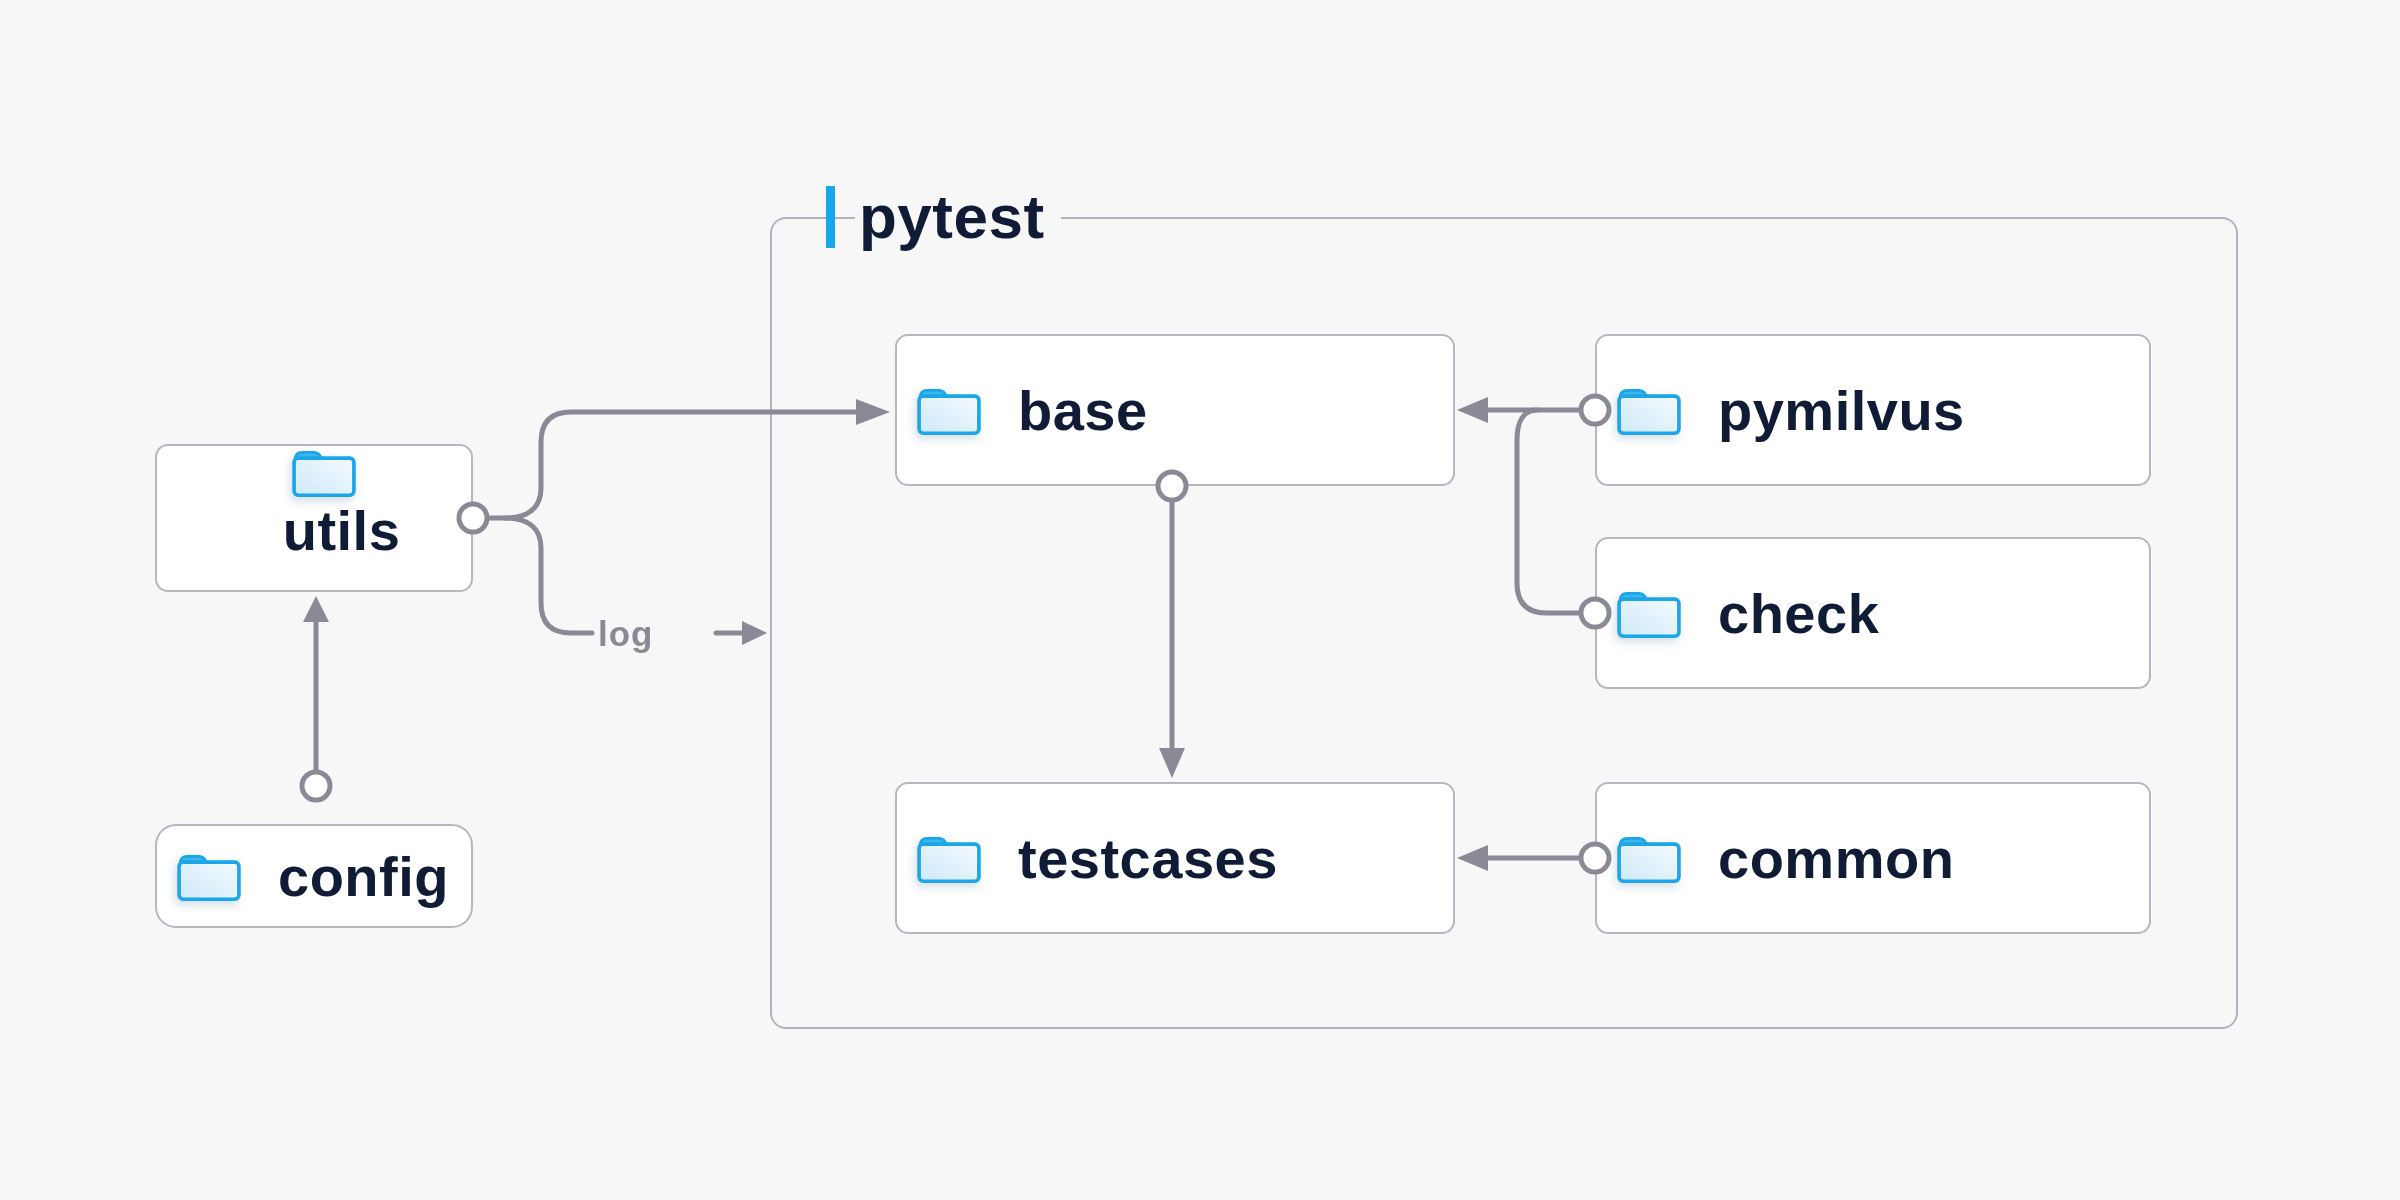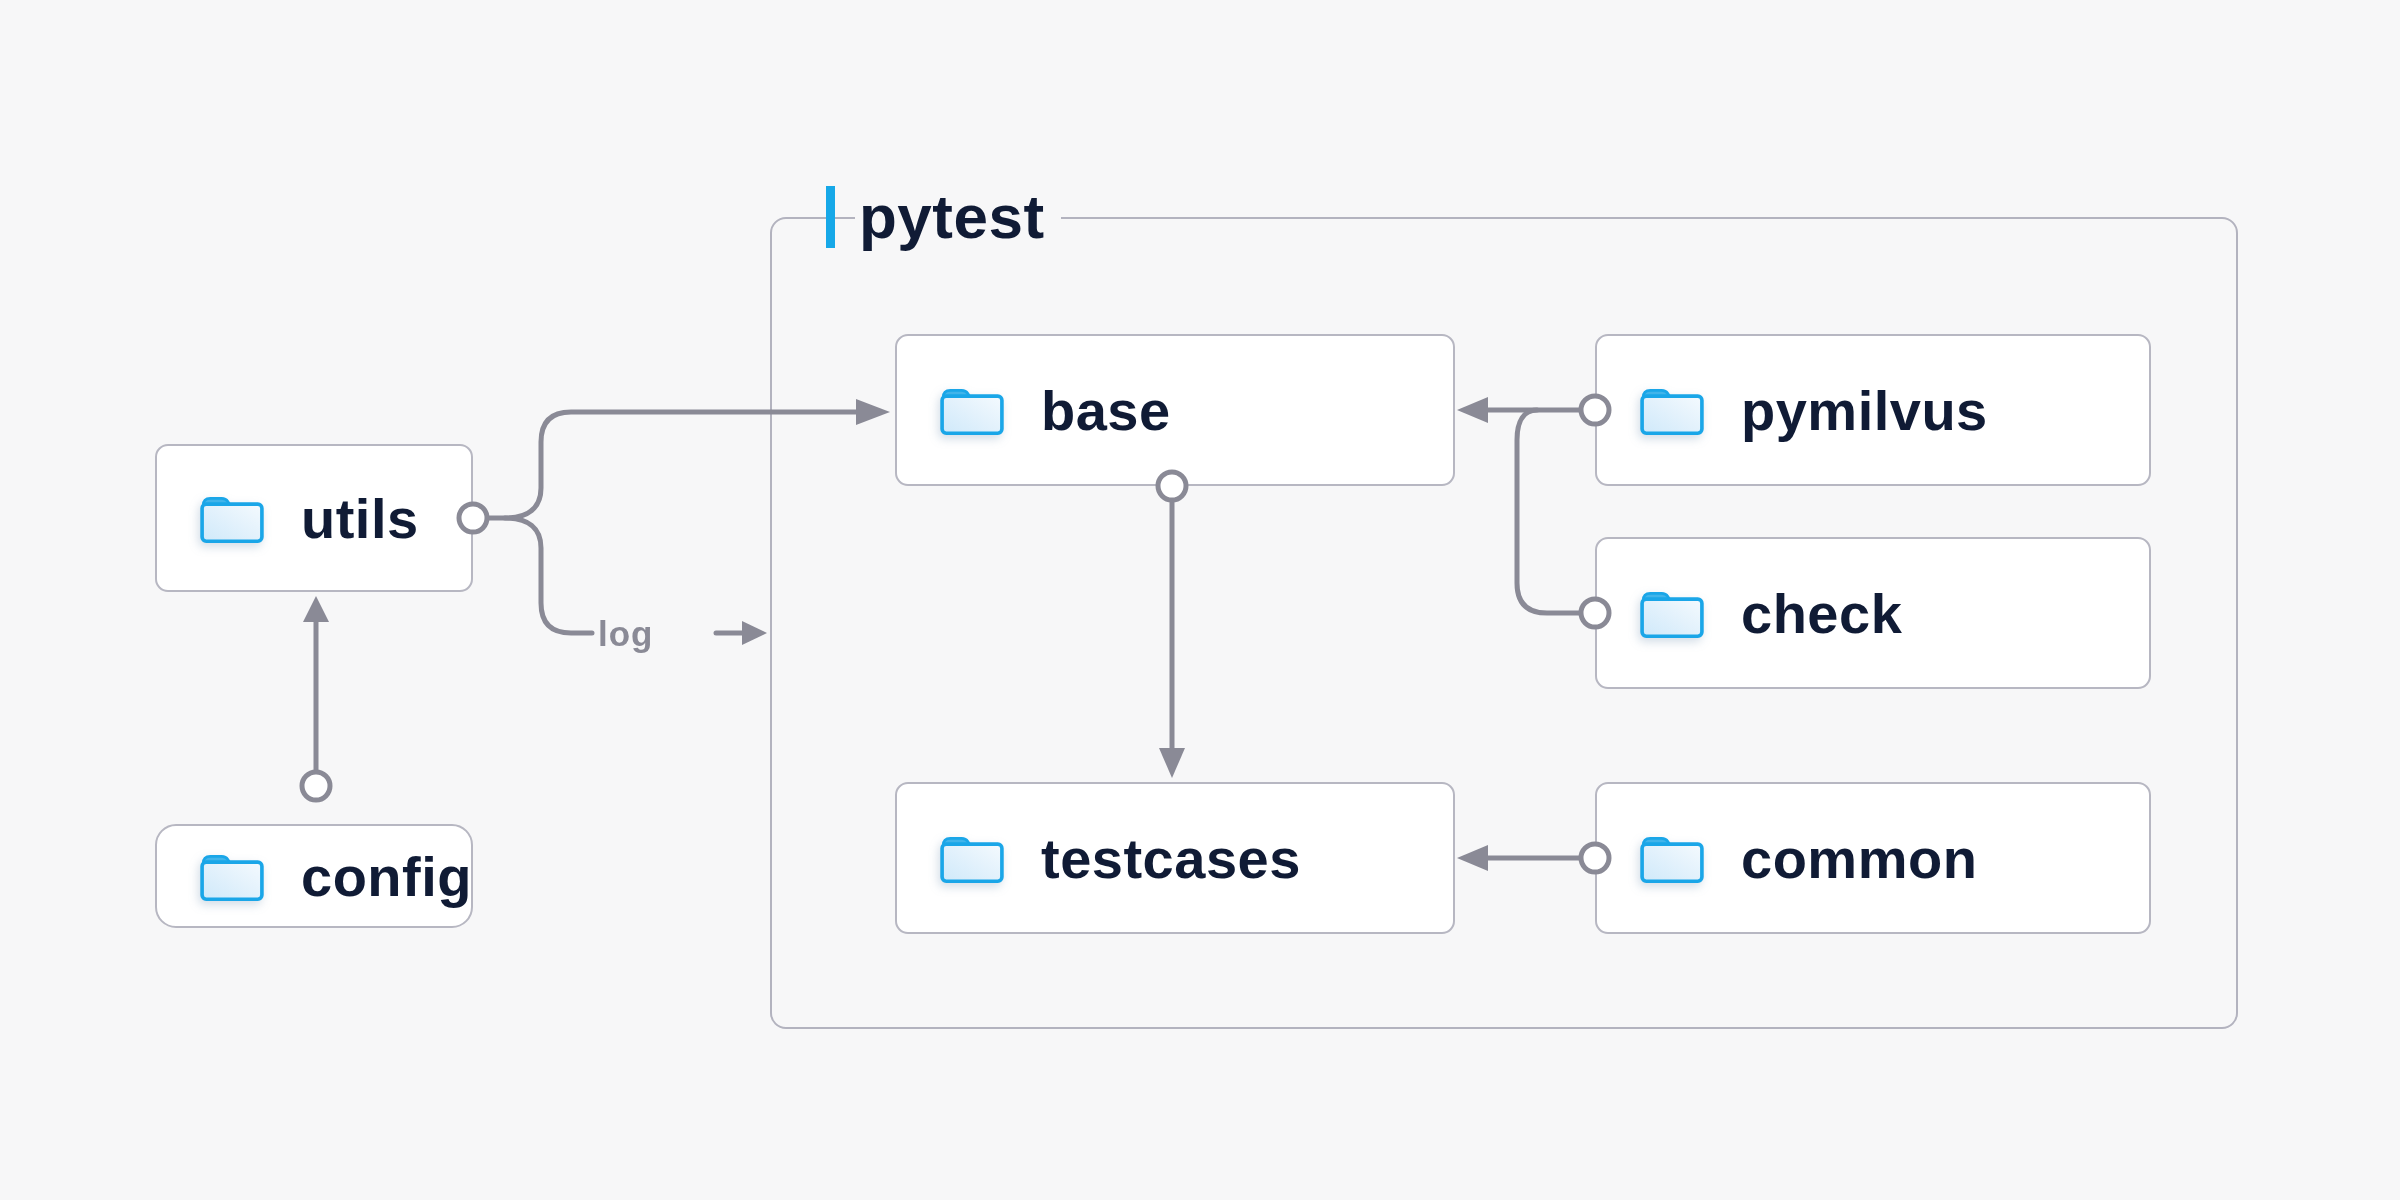--- a/index.html
+++ b/index.html
@@ -50,34 +50,34 @@
     line-height:62px;
     letter-spacing:0.5px;
   }
 
   .node{
     position:absolute;
     background:var(--node_background);
     border:2px solid var(--node_border);
     border-radius:13px;
     display:flex;align-items:center;
-    padding-left:42px;
+    padding-left:19px;
     z-index:2;
   }
   .node .icon{width:66px;height:52px;flex:0 0 auto;display:inline-block;}
   .node .icon svg{display:block;filter:drop-shadow(-2px 4px 5px rgba(80,120,160,0.25));}
   .node .node-label{
     margin-left:36px;
     font-size:56px;font-weight:700;
     color:var(--label_text);
     letter-spacing:0.5px;
     white-space:nowrap;
   }
 
-  .node-utils    {left:155px; top:444px; width:318px; height:148px;}
+  .node-utils    {left:155px; top:444px; width:318px; height:148px;flex-direction:column;}
   .node-config   {left:155px; top:824px; width:318px; height:104px;border-radius:21px;}
   .node-base     {left:895px; top:334px; width:560px; height:152px;}
   .node-testcases{left:895px; top:782px; width:560px; height:152px;}
   .node-pymilvus {left:1595px;top:334px; width:556px; height:152px;}
   .node-check    {left:1595px;top:537px; width:556px; height:152px;}
   .node-common   {left:1595px;top:782px; width:556px; height:152px;}
 
   .connectors{
     position:absolute;inset:0;width:2400px;height:1200px;
     z-index:4;pointer-events:none;

